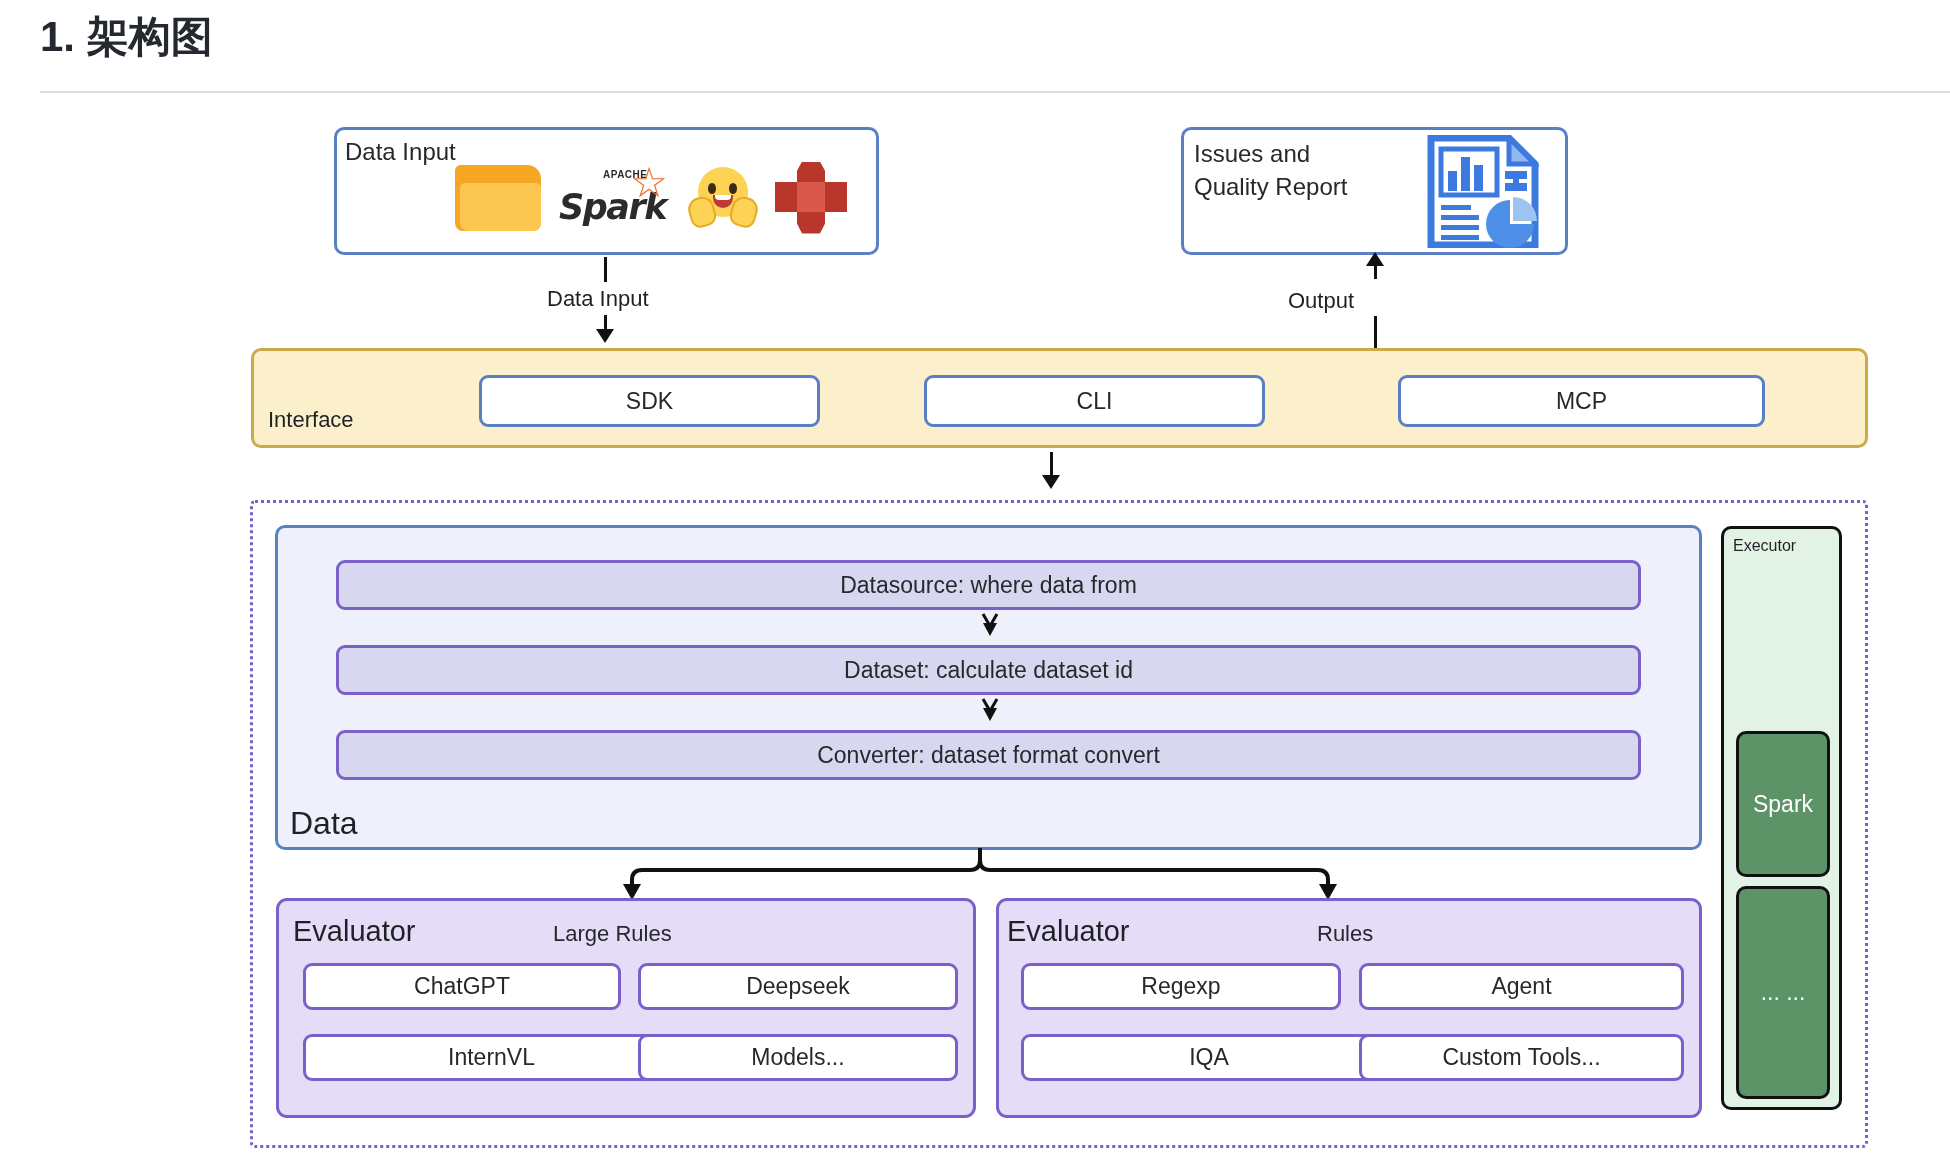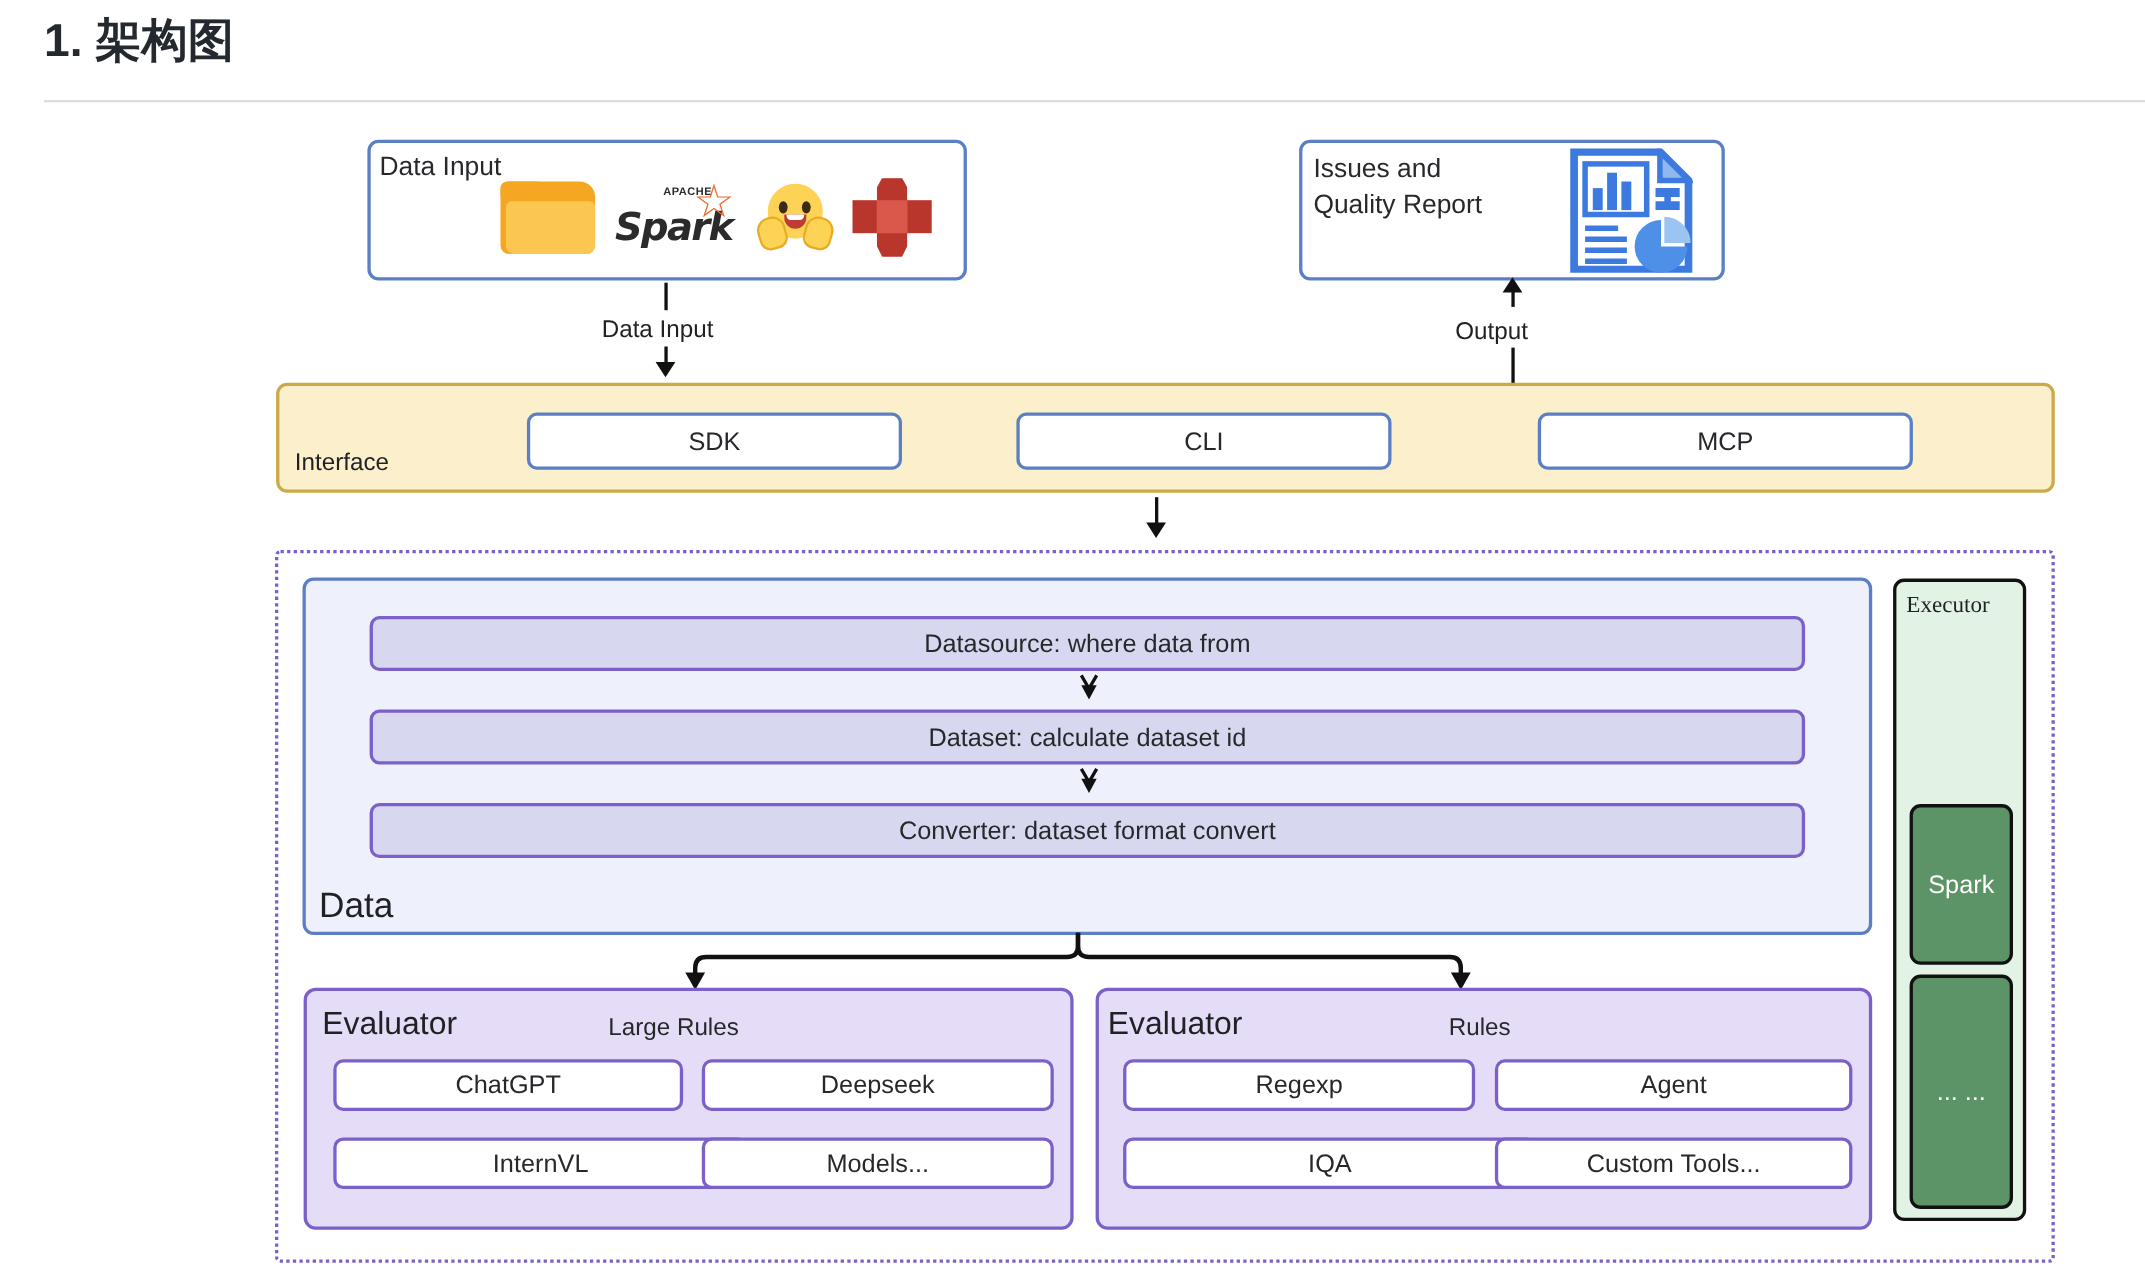--- a/index.html
+++ b/index.html
@@ -173,21 +173,21 @@
     font-size: 22px; color: #1f2124;
   }
   .iface-btn {
     position: absolute; top: 375px; height: 52px;
     background: #ffffff; border: 3px solid #5b7fc4; border-radius: 9px;
     display: flex; align-items: center; justify-content: center;
     font-size: 23px; color: #26282b;
   }
   #iface-sdk { left: 451px; width: 341px; margin-left: 28px; }
   #iface-cli { left: 924px; width: 341px; }
-  #iface-mcp { left: 1398px; width: 341px; text-align: right; }
+  #iface-mcp { left: 1398px; width: 367px; text-align: right; }
 
   
   #core-dotted {
     position: absolute; left: 250px; top: 500px; width: 1618px; height: 648px;
     border: 3px dotted #7b60c9; border-radius: 5px;
   }
 
   
   #data-container {
     position: absolute; left: 275px; top: 525px; width: 1427px; height: 325px;
@@ -248,21 +248,21 @@
   #r-iqa       { left: 1021px; top: 1034px; width: 376px; }
   #r-custom    { left: 1359px; top: 1034px; width: 325px; }
 
   
   #executor-box {
     position: absolute; left: 1721px; top: 526px; width: 121px; height: 584px;
     background: #e2f2e4; border: 3px solid #111111; border-radius: 10px;
   }
   #executor-title {
     position: absolute; left: 1733px; top: 537px;
-    font-size: 21px; color: #1f2124; font-family: Liberation Serif, serif;
+    font-size: 16px; color: #1f2124;
   }
   .exec-item {
     position: absolute; left: 1736px; width: 94px;
     background: #5d9467; border: 3px solid #111111; border-radius: 10px;
     display: flex; align-items: center; justify-content: center;
     color: #ffffff; font-size: 23px;
   }
   #exec-local { top: 578px; height: 144px; }
   #exec-spark { top: 731px; height: 146px; }
   #exec-more  { top: 886px; height: 213px; }
@@ -336,21 +336,21 @@
     </svg>
   </div>
 
   <div class="vline" style="left:604px; top:257px; height:25px;"></div>
   <div class="conn-label" style="left:547px; top:286px;">Data Input</div>
   <div class="vline" style="left:604px; top:315px; height:18px;"></div>
   <div class="arrow-down" style="left:596px; top:329px;"></div>
 
   <div class="arrow-up" style="left:1366px; top:252px;"></div>
   <div class="vline" style="left:1374px; top:265px; height:14px;"></div>
-  <div class="conn-label" style="left:1323px; top:288px;">Output</div>
+  <div class="conn-label" style="left:1288px; top:288px;">Output</div>
   <div class="vline" style="left:1374px; top:316px; height:33px;"></div>
 
   <div id="interface-band"></div>
   <div id="interface-label">Interface</div>
   <div class="iface-btn" id="iface-sdk">SDK</div>
   <div class="iface-btn" id="iface-cli">CLI</div>
   <div class="iface-btn" id="iface-mcp">MCP</div>
 
   <div class="vline" style="left:1050px; top:452px; height:25px;"></div>
   <div class="arrow-down" style="left:1042px; top:475px;"></div>

